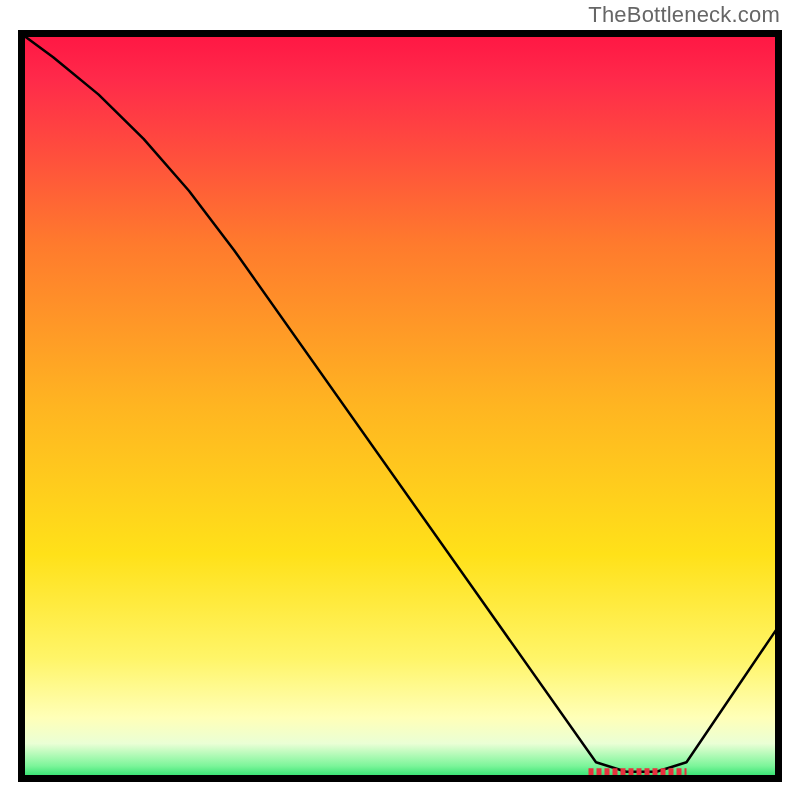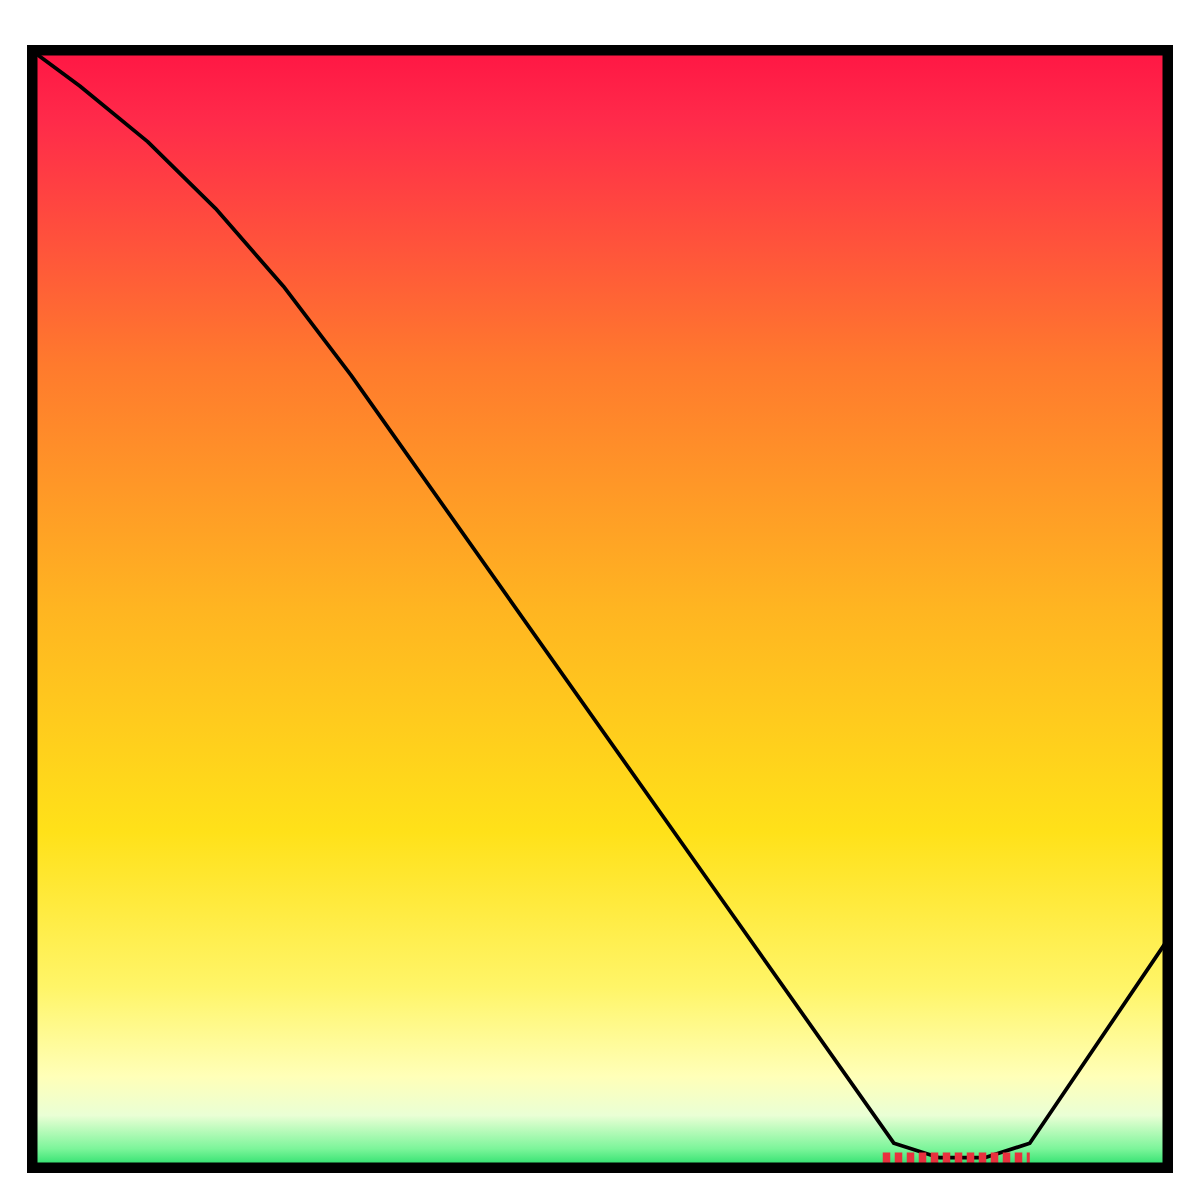--- a/index.html
+++ b/index.html
@@ -30,20 +30,21 @@
     top: 30px;
     width: 764px;
     height: 752px;
   }
   svg { display: block; }
 </style>
 </head>
 <body>
 
 <div class="wrap">
+  <div class="watermark">TheBottleneck.com</div>
   <div class="plot">
     <svg id="svg" width="764" height="752" viewBox="0 0 764 752">
         <defs>
           <linearGradient id="bg" x1="0" y1="0" x2="0" y2="1">
             <stop offset="0%" stop-color="#ff1744"></stop>
             <stop offset="6%" stop-color="#ff2a4a"></stop>
             <stop offset="28.000000000000004%" stop-color="#ff7a2d"></stop>
             <stop offset="50%" stop-color="#ffb521"></stop>
             <stop offset="70%" stop-color="#ffe119"></stop>
             <stop offset="84%" stop-color="#fff568"></stop>

